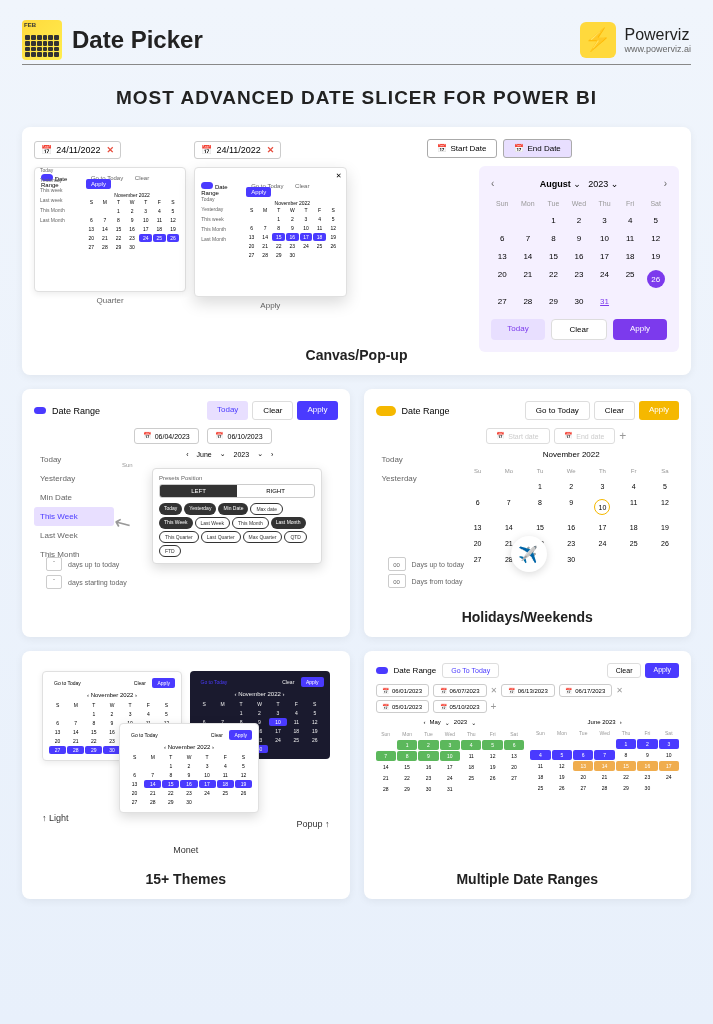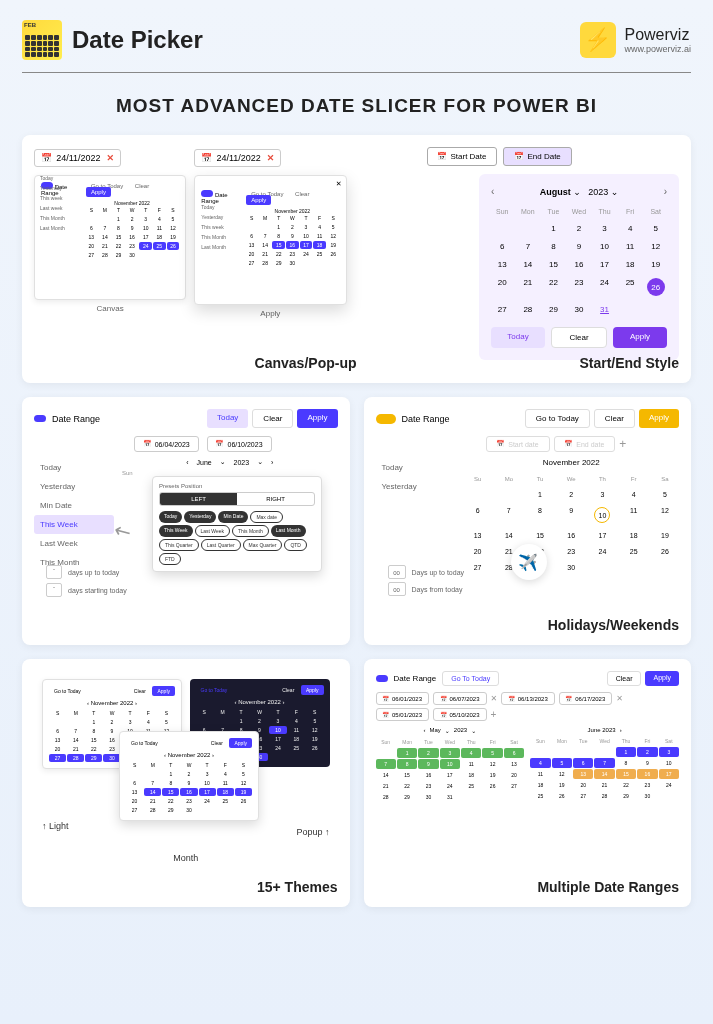--- a/index.html
+++ b/index.html
@@ -1,34 +1,34 @@
 <!DOCTYPE html>
 <html><head>
 <meta charset="utf-8">
 <style>
 *{margin:0;padding:0;box-sizing:border-box;font-family:-apple-system,BlinkMacSystemFont,'Segoe UI',Arial,sans-serif}
 body{width:713px;height:1024px;background:linear-gradient(180deg,#f0f5fc 0%,#e8f0fb 100%);padding:20px 22px}
-.header{display:flex;justify-content:space-between;align-items:center;padding-bottom:12px;border-bottom:1px solid #888}
+.header{display:flex;justify-content:space-between;align-items:center;padding-bottom:4px;border-bottom:1px solid #888}
 .header-left{display:flex;align-items:center;gap:10px}
 .logo-icon{width:40px;height:40px;background:linear-gradient(135deg,#ffd93d,#ffed4e);border-radius:4px;position:relative;overflow:hidden}
 .logo-icon::before{content:"FEB";position:absolute;top:2px;left:2px;font-size:6px;font-weight:bold;color:#333}
 .logo-grid{position:absolute;bottom:3px;left:3px;right:3px;height:22px;display:grid;grid-template-columns:repeat(6,1fr);grid-template-rows:repeat(4,1fr);gap:1px}
 .logo-grid span{background:#333;border-radius:1px}
 .header-title{font-size:24px;font-weight:700;color:#222}
 .header-right{display:flex;align-items:center;gap:8px}
 .bolt-icon{width:36px;height:36px;background:#ffd93d;border-radius:6px;display:flex;align-items:center;justify-content:center;font-size:22px}
 .powerviz{display:flex;flex-direction:column}
 .pv-title{font-size:16px;font-weight:400;color:#222}
 .pv-url{font-size:9px;color:#666}
 .hero{text-align:center;margin:22px 0 18px}
 .hero-title{font-size:19px;font-weight:700;letter-spacing:1px;color:#222}
 .hero-sub{font-size:9px;font-weight:600;letter-spacing:0.5px;color:#888;margin-top:4px}
 .grid{display:grid;grid-template-columns:1fr 1fr;gap:14px}
 .card{background:#fff;border-radius:8px;padding:12px;box-shadow:0 2px 8px rgba(0,0,0,0.06);position:relative}
-.card-title{text-align:right;font-size:14px;font-weight:700;color:#222;margin-top:8px}
+.card-title{text-align:center;font-size:14px;font-weight:700;color:#222;margin-top:8px}
 .card-full{grid-column:1/3}
 
 
 .c1{display:flex;gap:8px;height:200px}
 .c1-left,.c1-right{flex:1;position:relative}
 .mini-date-input{background:#fff;border:1px solid #ccc;border-radius:3px;padding:3px 6px;font-size:9px;display:inline-flex;align-items:center;gap:4px;margin-bottom:8px}
 .mini-close{color:#e74c3c;font-weight:bold;margin-left:2px;cursor:pointer}
 .mini-cal{background:#fff;border:1px solid #e0e0e0;border-radius:4px;padding:6px;font-size:6px;box-shadow:0 2px 6px rgba(0,0,0,0.08)}
 .mini-cal-header{display:flex;justify-content:space-between;align-items:center;margin-bottom:4px;font-size:6px}
 .mini-btn{padding:2px 5px;border-radius:2px;font-size:6px}
@@ -265,21 +265,21 @@
                 <span class="mini-highlighted">26</span>
             <span>27</span>
                 <span>28</span>
                 <span>29</span>
                 <span>30</span>
                 <span></span>
                 <span></span>
                 <span></span>
           </div>
         </div>
-        <div class="mini-sub-label">Canvas</div>
+        <div class="mini-sub-label">Quarter</div>
       </div>
       <div class="c1-right">
         <div class="mini-date-input">📅 <span>24/11/2022</span> <span class="mini-close">✕</span></div>
         <div class="mini-cal" style="height:130px;box-shadow:0 6px 16px rgba(0,0,0,0.15);position:relative">
           <span style="position:absolute;top:4px;right:4px;font-size:7px">✕</span>
           <div class="mini-cal-header" style="margin-top:8px">
             <span><span class="mini-toggle"></span> <span>Date Range</span></span>
             <span><span class="mini-btn mini-btn-ghost">Go to Today</span> <span class="mini-btn mini-btn-ghost">Clear</span> <span class="mini-btn mini-btn-primary">Apply</span></span>
           </div>
           <div class="mini-presets">
@@ -396,21 +396,20 @@
         <div class="se-btns">
           <div class="se-btn se-today">Today</div>
           <div class="se-btn se-clear">Clear</div>
           <div class="se-btn se-apply">Apply</div>
         </div>
       </div>
     </div>
   </div>
   <div style="display:flex">
     <div class="card-title" style="flex:1">Canvas/Pop-up</div>
-    <div class="card-title" style="flex:1">Start/End Style</div>
   </div>
 </div>
 
 <div class="card">
   <div class="c3">
     <div class="pr-top">
       <div class="pr-toggle">
             <span class="mini-toggle"></span> 
             <span>Date Range</span>
           </div>
@@ -701,21 +700,21 @@
             <span>25</span>
             <span>26</span>
             <span>27</span>
             <span>28</span>
             <span>29</span>
             <span>30</span>
           </div>
     </div>
     <div class="th-label th-light-label">↑ Light</div>
     <div class="th-label th-dark-label">Popup ↑</div>
-    <div class="th-label th-monet-label">Month</div>
+    <div class="th-label th-monet-label">Monet</div>
   </div>
   <div class="card-title">15+ Themes</div>
 </div>
 
 <div class="card">
   <div class="c6">
     <div class="mr-top">
       <div class="pr-toggle">
             <span class="mini-toggle"></span> 
             <span style="font-size:8px">Date Range</span> 

